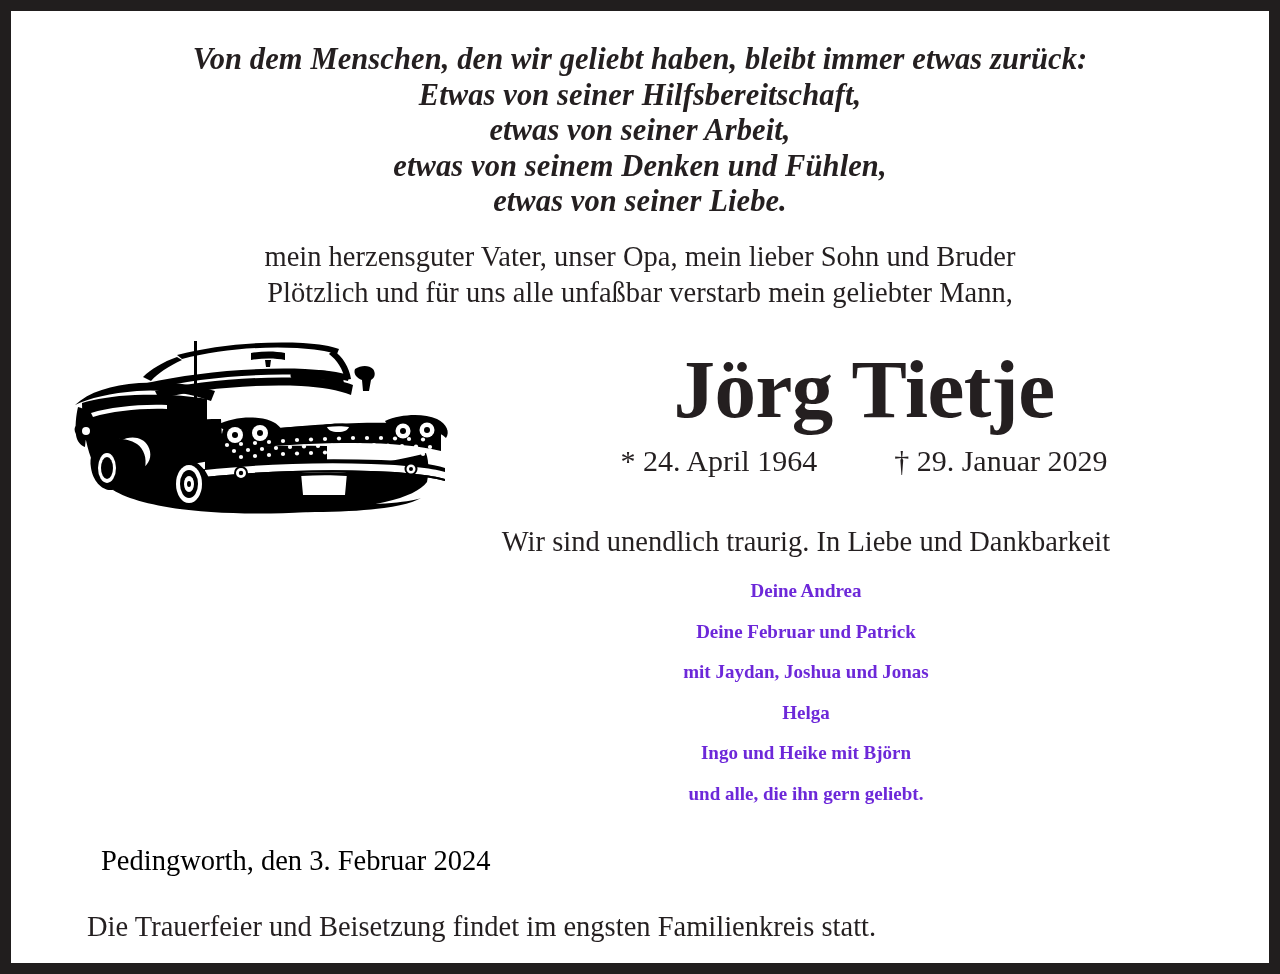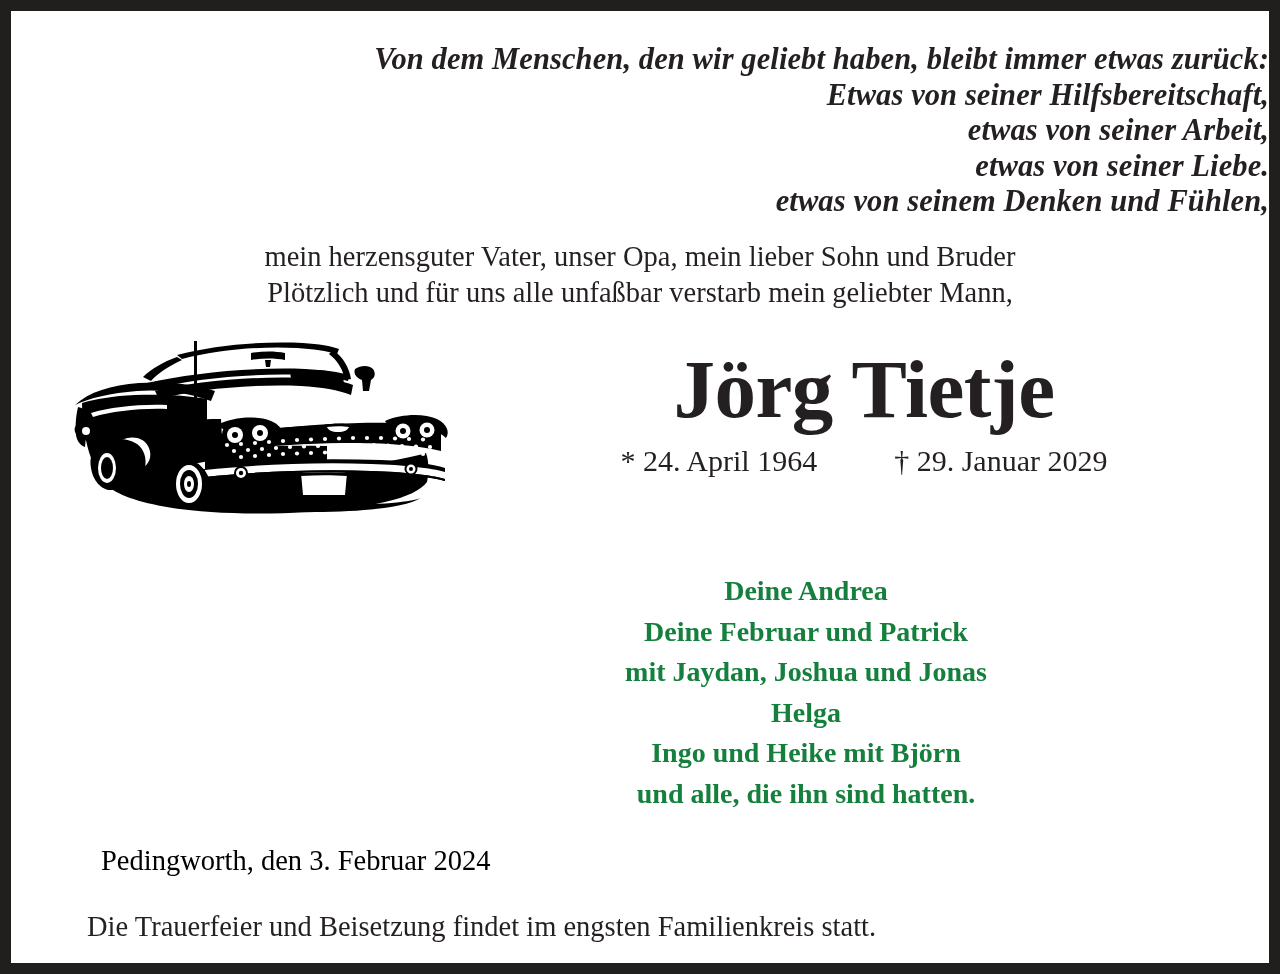--- a/index.html
+++ b/index.html
@@ -35,21 +35,21 @@
     box-sizing: border-box;
     overflow: hidden;
   }
 
   
   #poem-block {
     position: absolute;
     left: 0;
     top: 31px;
     width: 1258px;
-    text-align: right;
+    text-align: center;
     font-style: italic;
     font-weight: 700;
     font-size: 30.5px;
     line-height: 35.5px;
     color: #241F20;
     letter-spacing: 0.1px;
   }
   #poem-block .poem-line { display: block; white-space: nowrap; }
 
   
@@ -115,24 +115,24 @@
     white-space: nowrap;
   }
 
   
   #mourners-block {
     position: absolute;
     left: 370px;
     top: 560px;
     width: 850px;
     text-align: center;
-    font-size: 28px;
+    font-size: 19px;
     font-weight: 700;
     line-height: 40.5px;
-    color: #15803d;
+    color: #6d28d9;
   }
   #mourners-block .mourner-line { display: block; white-space: nowrap; }
 
   
   #place-date-line {
     position: absolute;
     left: 90px;
     top: 832px;
     font-size: 28.5px;
     line-height: 36px;
@@ -152,22 +152,22 @@
 </head>
 <body>
 
 <div id="obituary-frame">
   <div id="notice-card">
 
     <div id="poem-block">
       <span class="poem-line">Von dem Menschen, den wir geliebt haben, bleibt immer etwas zurück:</span>
       <span class="poem-line">Etwas von seiner Hilfsbereitschaft,</span>
       <span class="poem-line">etwas von seiner Arbeit,</span>
+      <span class="poem-line">etwas von seinem Denken und Fühlen,</span>
       <span class="poem-line">etwas von seiner Liebe.</span>
-      <span class="poem-line">etwas von seinem Denken und Fühlen,</span>
     </div>
 
     <div id="announcement-block">
       <span class="announce-line">mein herzensguter Vater, unser Opa, mein lieber Sohn und Bruder</span>
       <span class="announce-line">Plötzlich und für uns alle unfaßbar verstarb mein geliebter Mann,</span>
     </div>
 
     <div id="car-illustration">
       <svg viewBox="0 0 405 195" xmlns="http://www.w3.org/2000/svg" aria-hidden="true">
         <g fill="#000000" fill-rule="evenodd">
@@ -317,27 +317,28 @@
       <span id="deceased-name">Jörg Tietje</span>
       <span id="life-dates">
         <span>*</span>
         <span>24. April 1964</span>
         <span class="date-gap"></span>
         <span>†</span>
         <span>29. Januar 2029</span>
       </span>
     </div>
 
+    <div id="tribute-line">Wir sind unendlich traurig. In Liebe und Dankbarkeit</div>
 
     <div id="mourners-block">
       <span class="mourner-line">Deine Andrea</span>
       <span class="mourner-line">Deine Februar und Patrick</span>
       <span class="mourner-line">mit Jaydan, Joshua und Jonas</span>
       <span class="mourner-line">Helga</span>
       <span class="mourner-line">Ingo und Heike mit Björn</span>
-      <span class="mourner-line">und alle, die ihn sind hatten.</span>
+      <span class="mourner-line">und alle, die ihn gern geliebt.</span>
     </div>
 
     <div id="place-date-line">Pedingworth, den 3. Februar 2024</div>
     <div id="service-note-line">Die Trauerfeier und Beisetzung findet im engsten Familienkreis statt.</div>
 
   </div>
 </div>
 
 </body></html>

